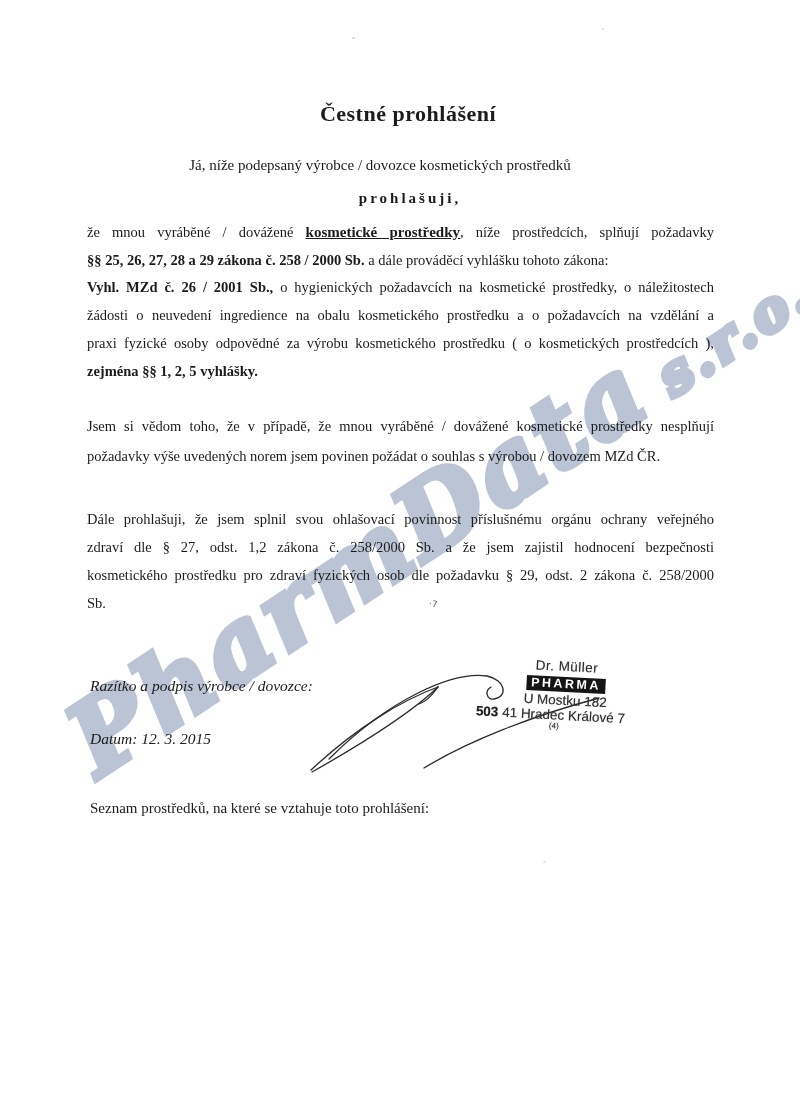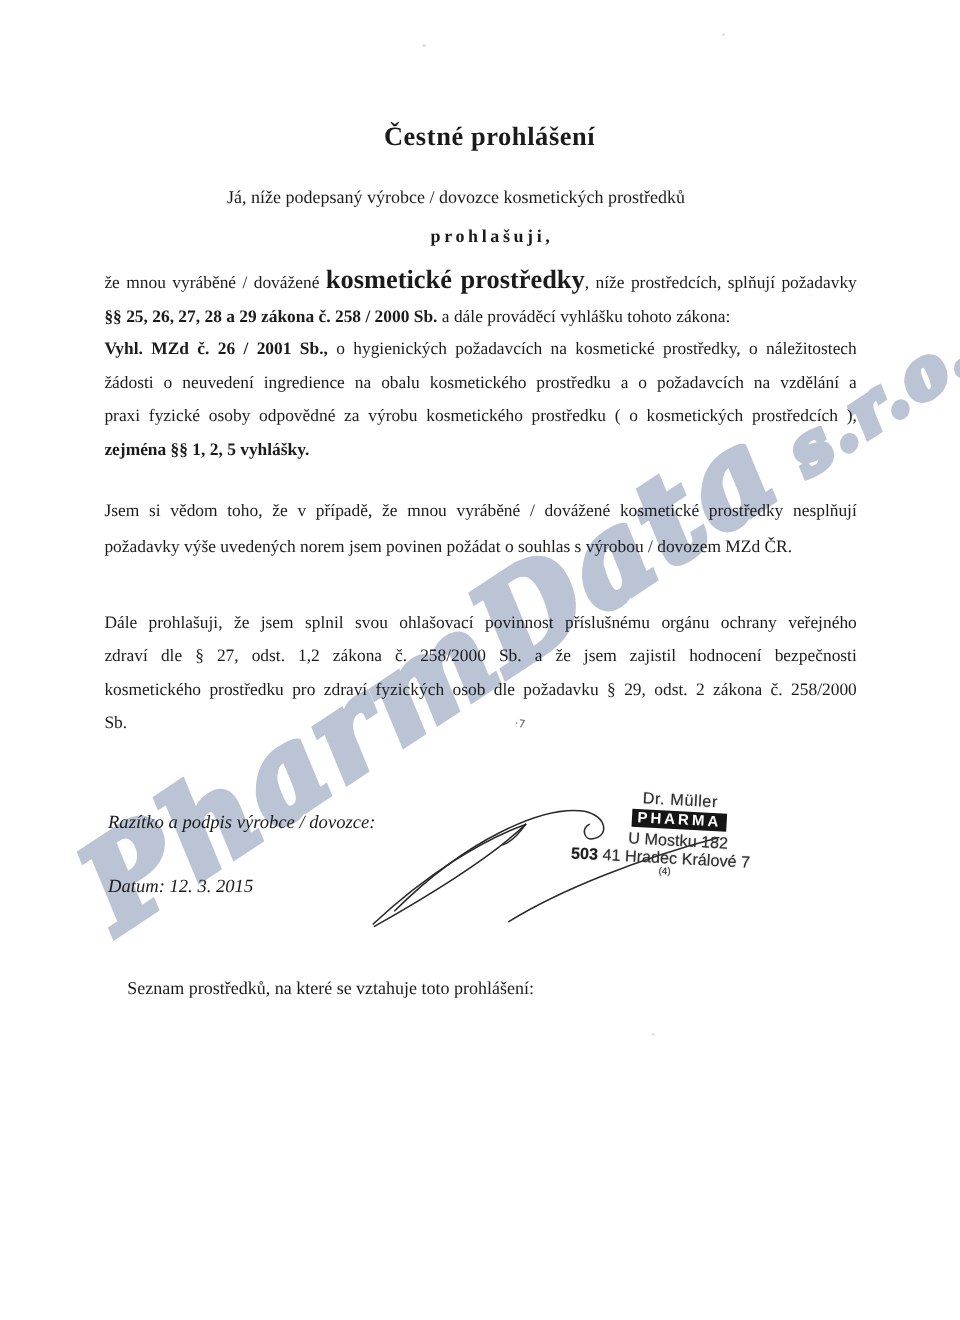--- a/index.html
+++ b/index.html
@@ -23,21 +23,21 @@
   .declare{position:absolute;top:190px;left:0;width:800px;text-align:center;margin:0;
            font-size:15px;font-weight:bold;letter-spacing:3px;transform:translateX(10px);}
 
   
   .para{position:absolute;left:87px;width:627px;font-size:14.5px;}
   .p1{top:219px;}  .p1 .line{line-height:27.7px;}
   .p2{top:411px;}  .p2 .line{line-height:30px;}
   .p3{top:505px;}  .p3 .line{line-height:28px;}
   .line{display:block;}
   .just{text-align:justify;text-align-last:justify;}
-  .bu{font-weight:bold;font-size:22px;margin-top:40px;}
+  .bu{font-weight:bold;text-decoration:underline;font-size:15px;margin-top:40px;}
 
   
   .label{position:absolute;left:90px;margin:0;font-size:15.5px;font-style:italic;}
   .razitko{top:677px;}
   .datum{top:730px;}
 
   .signature{position:absolute;left:295px;top:650px;z-index:2;}
 
   .stamp{position:absolute;left:468px;top:659px;width:195px;text-align:center;
          transform:rotate(3deg);font-family:"Liberation Sans",sans-serif;color:#2e2e2e;
@@ -45,21 +45,21 @@
   .stamp-name{font-size:13.5px;letter-spacing:.5px;}
   .stamp-brand{display:inline-block;background:#151515;color:#ffffff;font-weight:bold;
                font-size:12.5px;letter-spacing:2.5px;padding:0 5px 1px;margin-top:1px;
                text-shadow:none;}
   .stamp-street{font-size:13.5px;margin-top:1px;}
   .stamp-cityline{font-size:13.5px;white-space:nowrap;transform:translateX(-14px);}
   .stamp-zip{font-weight:bold;color:#1d1d1d;}
   .stamp-sub{font-size:8px;margin-top:-1px;transform:translateX(-10px);}
 
   
-  .seznam{position:absolute;left:90px;top:800px;margin:16px;font-size:15px;}
+  .seznam{position:absolute;left:90px;top:800px;margin:0;font-size:15px;}
   .product{position:absolute;left:90px;top:830px;margin:0;
            font-family:"Liberation Sans",sans-serif;font-weight:bold;font-size:16px;color:#222;}
 
   
   .artifact{position:absolute;left:429px;top:599px;font-size:9px;color:#4a4a4a;
             font-family:"DejaVu Sans",sans-serif;transform:rotate(8deg);opacity:.85;z-index:2;}
   .speck{position:absolute;background:#8a8a8a;border-radius:50%;}
   .sp1{left:352px;top:37px;width:3px;height:2px;opacity:.35;}
   .sp2{left:602px;top:28px;width:2px;height:2px;opacity:.3;}
   .sp3{left:543px;top:861px;width:3px;height:2px;opacity:.25;}

